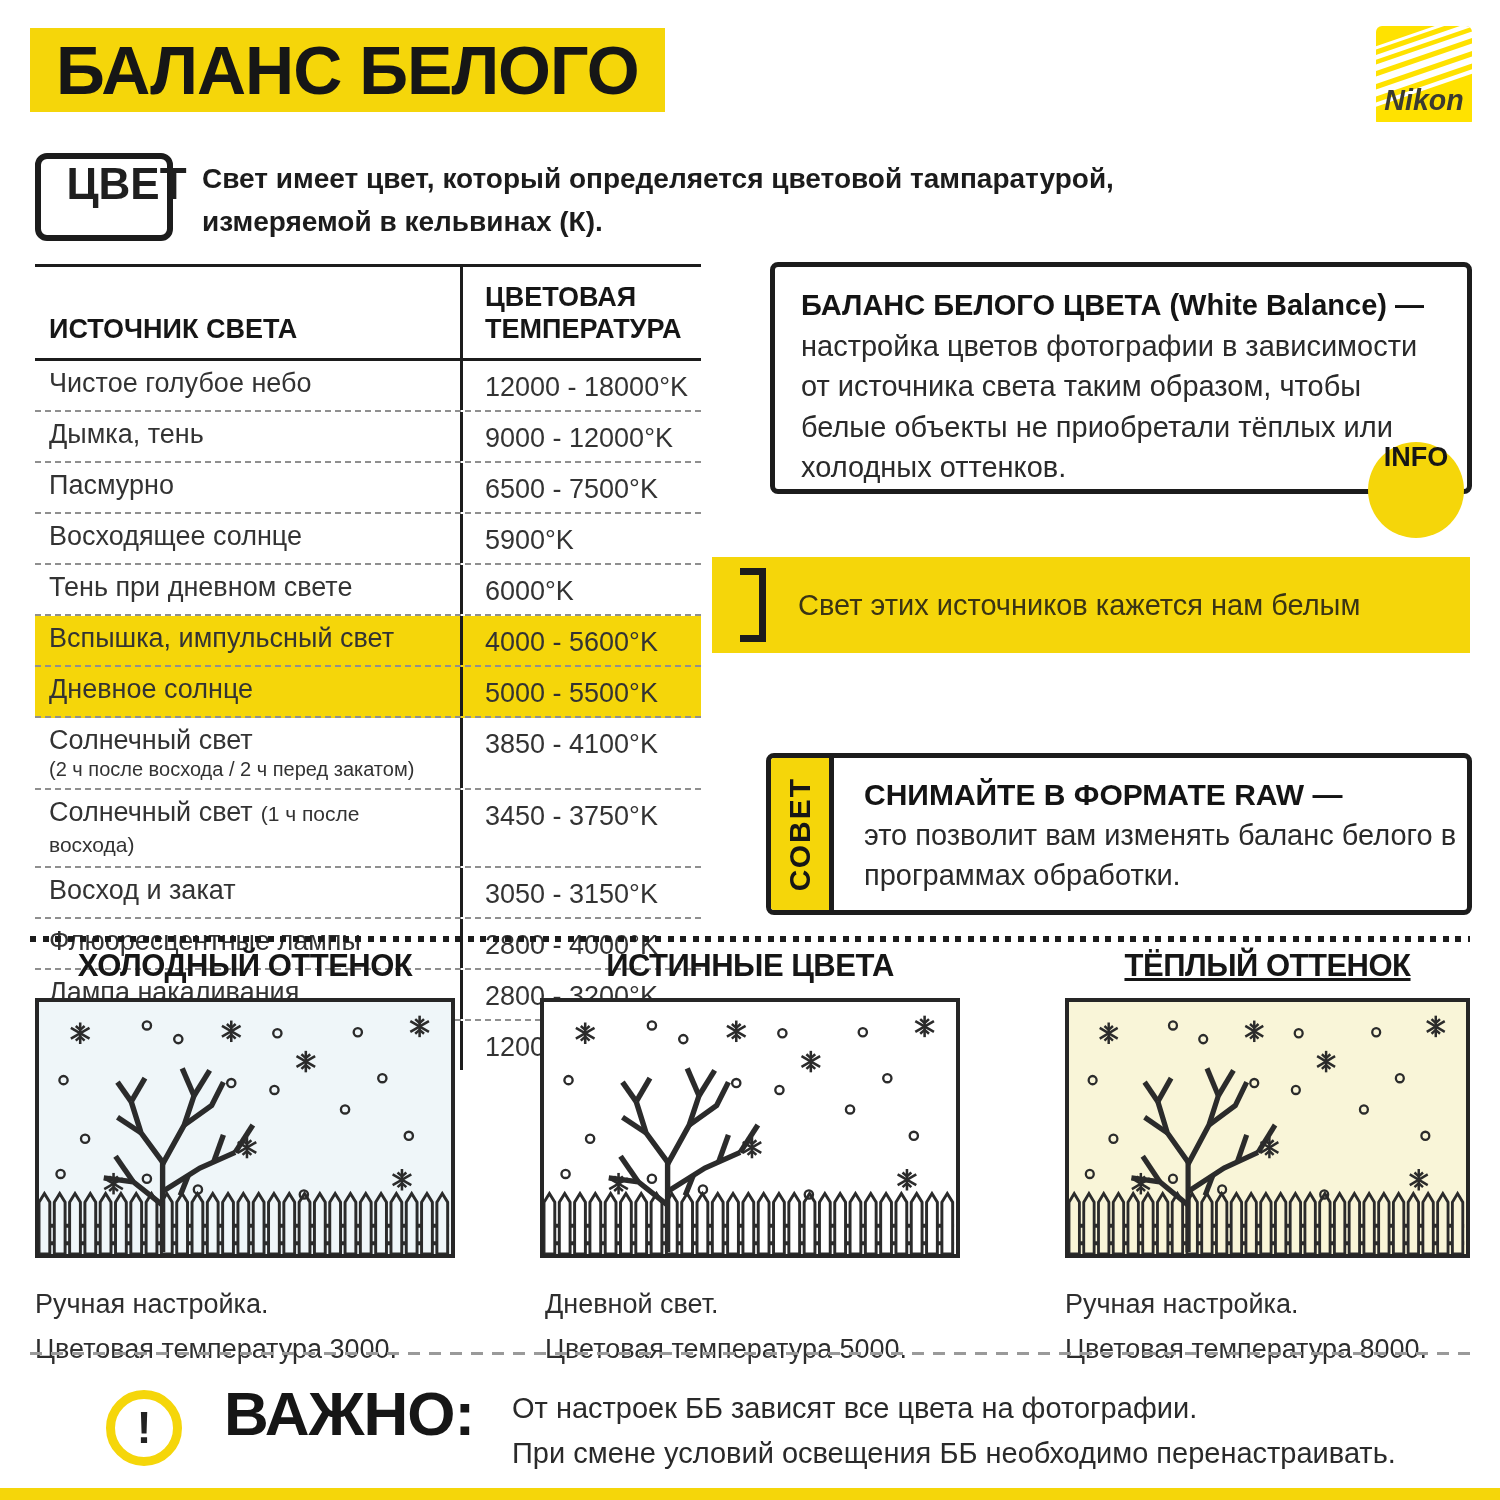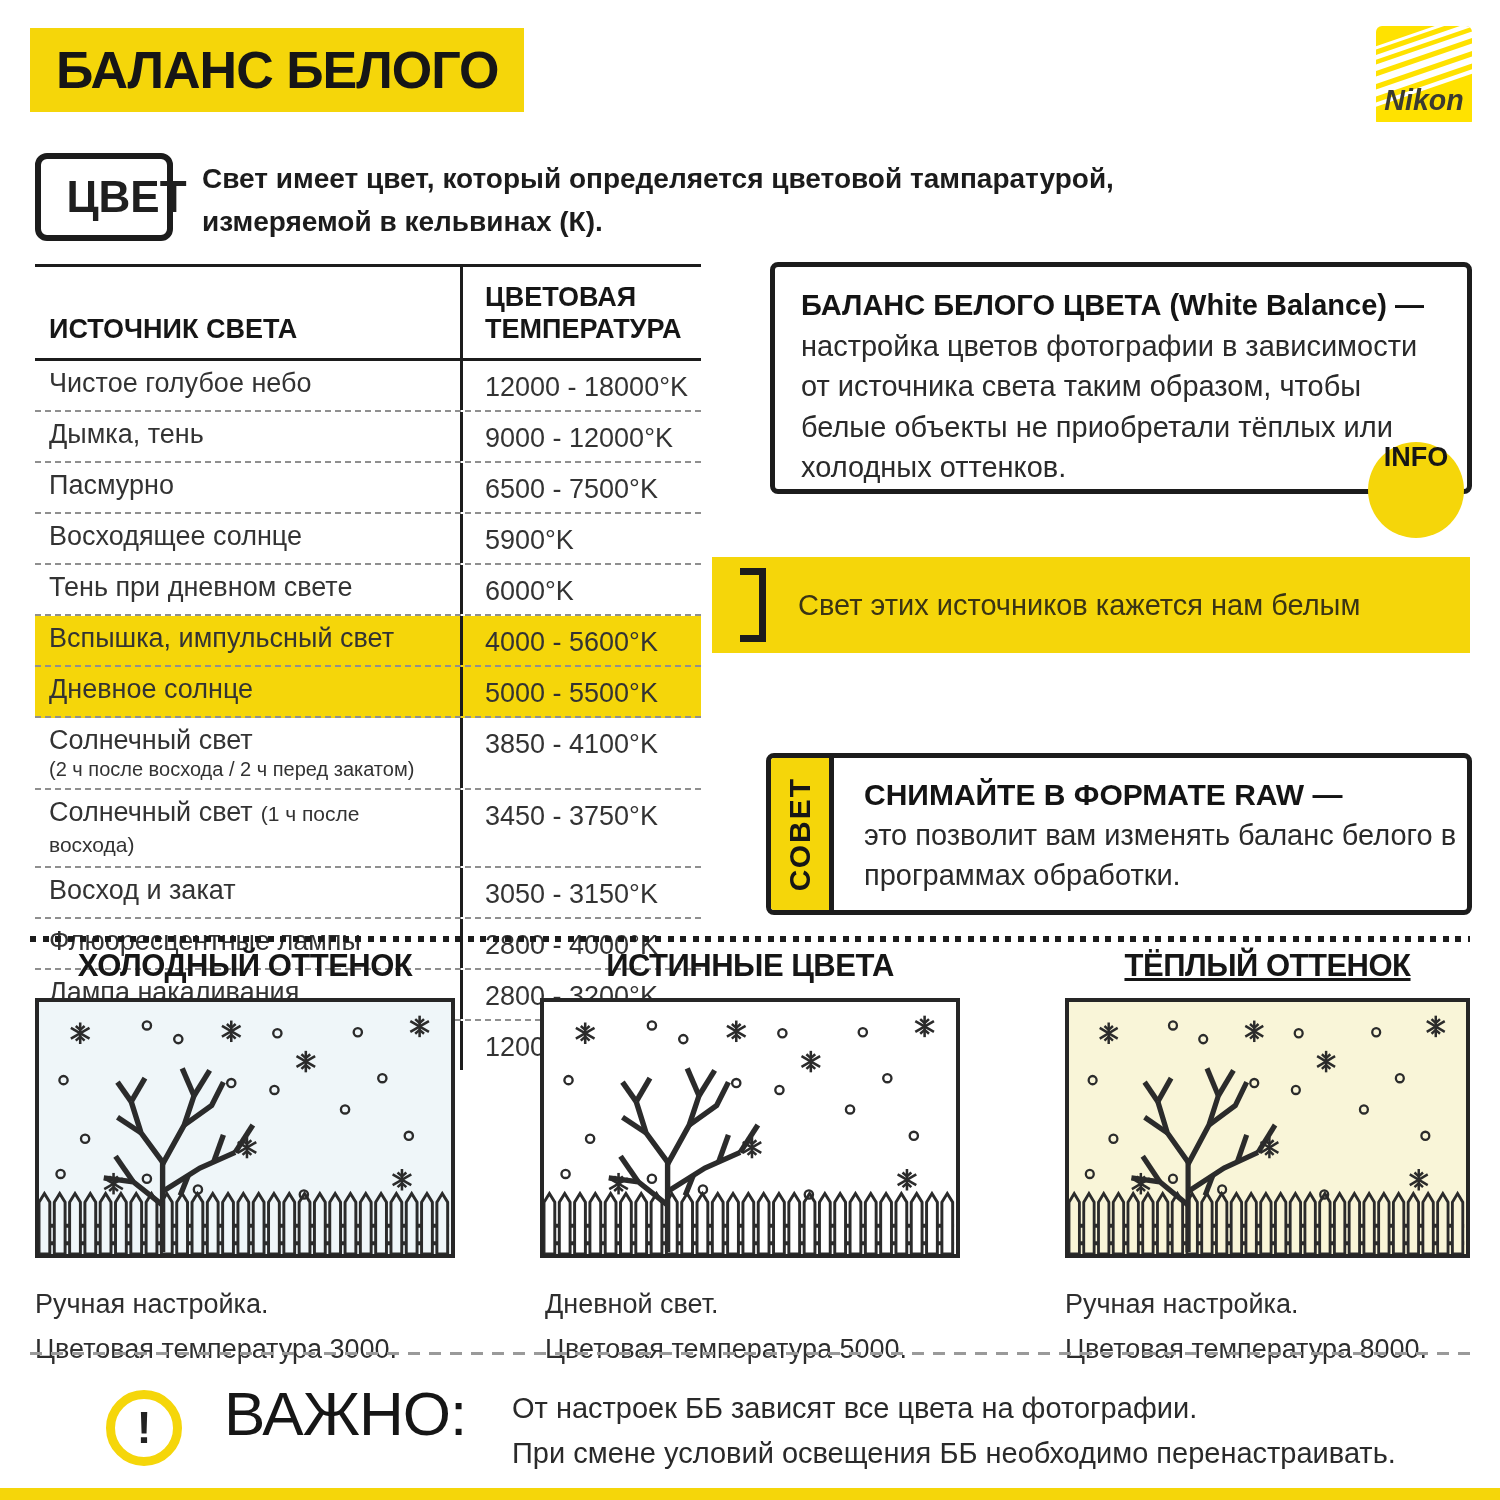--- a/index.html
+++ b/index.html
@@ -1,26 +1,26 @@
 <!DOCTYPE html>
 <html lang="ru" style="--accent: #f5d60a;"><head>
 <meta charset="utf-8">
 <style>
   html,body{margin:0;padding:0;}
   body{font-family:"Liberation Sans","DejaVu Sans",sans-serif;background:#fff;color:#1f1f1f;}
   .page{position:relative;width:1500px;height:1500px;background:#fff;overflow:hidden;}
 
   
   .title-block{position:absolute;left:30px;top:28px;height:84px;padding:0 26px;display:flex;align-items:center;
-    background:var(--accent,#f5d60a);font-size:52px;font-weight:800;letter-spacing:-1px;color:#161616;}
+    background:var(--accent,#f5d60a);font-size:68px;font-weight:800;letter-spacing:-1px;color:#161616;}
   .nikon{position:absolute;left:1376px;top:26px;width:96px;height:101px;border-radius:6px;overflow:hidden;}
 
   
   .color-badge{position:absolute;left:35px;top:153px;width:138px;height:88px;border:6px solid #1c1c1c;border-radius:12px;
-    display:flex;align-items:center;justify-content:center;font-size:44px;font-weight:800;box-sizing:border-box;padding-left:45px;}
+    display:flex;align-items:flex-start;justify-content:center;font-size:44px;font-weight:800;box-sizing:border-box;padding-left:45px;}
   .intro{position:absolute;left:202px;top:158px;font-size:28px;font-weight:700;line-height:1.52;color:#1c1c1c;}
 
   
   .wb-table{position:absolute;left:35px;top:264px;width:666px;border-top:3px solid #1c1c1c;box-sizing:border-box;}
   .trow{display:flex;border-bottom:2px dashed #8f8f8f;align-items:stretch;}
   .trow:last-child{border-bottom:none;}
   .trow.hl{background:var(--accent,#f5d60a);}
   .cell{box-sizing:border-box;}
   .cell-source{width:425px;padding:7px 10px 7px 14px;font-size:27px;color:#333;}
   .cell-temp{flex:1;border-left:3px solid #1c1c1c;padding:11px 0 7px 22px;font-size:27px;color:#333;}
@@ -64,21 +64,21 @@
   .panel-box{position:absolute;top:998px;height:260px;border:4px solid #262626;box-sizing:border-box;background:var(--pbg,#fff);}
   .pb1{left:35px;width:420px;} .pb2{left:540px;width:420px;} .pb3{left:1065px;width:405px;}
   .scene{display:block;width:100%;height:100%;}
   .caption{position:absolute;top:1282px;font-size:27px;line-height:1.65;color:#2e2e2e;}
   .cp1{left:35px;} .cp2{left:545px;} .cp3{left:1065px;}
 
   
   .important-icon{position:absolute;left:106px;top:1390px;width:76px;height:76px;border:9px solid var(--accent,#f5d60a);
     border-radius:50%;box-sizing:border-box;display:flex;align-items:center;justify-content:center;
     font-size:44px;font-weight:800;color:#222;}
-  .important-label{position:absolute;left:224px;top:1378px;font-size:62px;font-weight:400;letter-spacing:-1px;color:#161616;}
+  .important-label{position:absolute;left:224px;top:1378px;font-size:62px;font-weight:700;letter-spacing:-1px;color:#161616;}
   .important-text{position:absolute;left:512px;top:1386px;font-size:29px;line-height:1.55;color:#2a2a2a;}
 
   .bottom-bar{position:absolute;left:0;bottom:0;width:100%;height:12px;background:var(--accent,#f5d60a);}
 </style>
 </head>
 <body>
 
 <div class="page">
 
   <svg width="0" height="0" style="position:absolute" aria-hidden="true">

